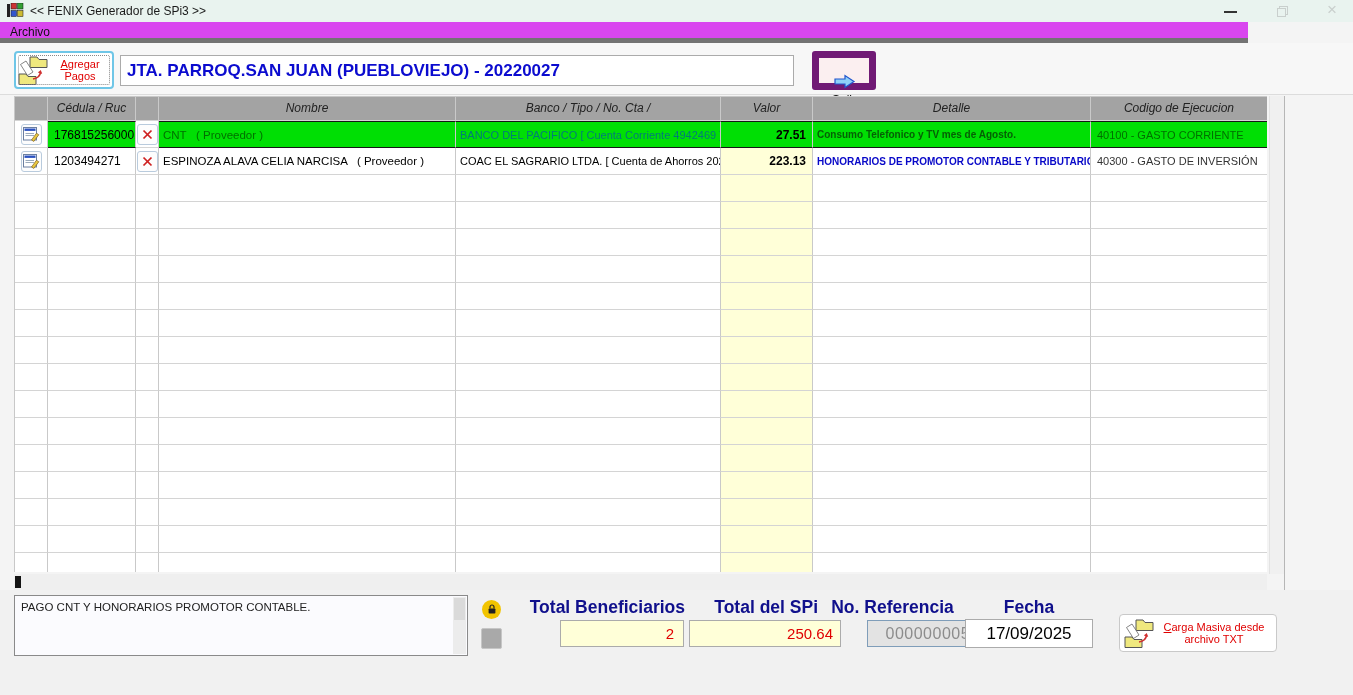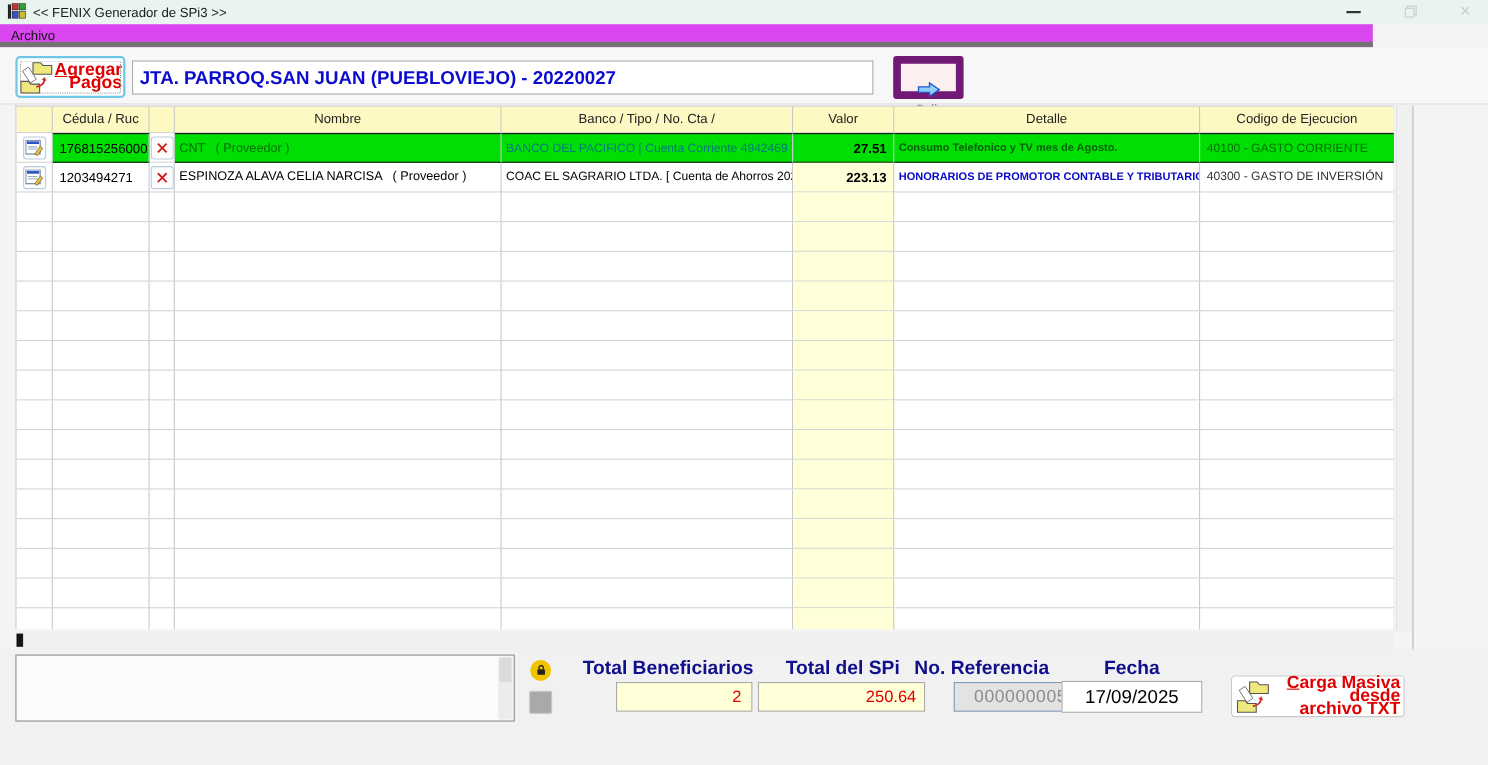--- a/index.html
+++ b/index.html
@@ -17,32 +17,32 @@
 
   
   .menubar { position:absolute; left:0; top:22px; width:1248px; height:21px; background:#d946ef; border-bottom:5px solid #737373; }
   .menu-item { position:absolute; left:10px; top:3px; font-size:12px; color:#111; }
 
   
   .toolbar { position:absolute; left:0; top:43px; width:1353px; height:52px; background:#F7F7F7; border-bottom:1px solid #DCDCDC; }
   .btn-agregar { position:absolute; left:14px; top:8px; width:100px; height:38px; background:#FFFFFF;
       border:2px solid #6FC6E7; border-radius:4px; display:flex; align-items:center; padding:1px; cursor:pointer; }
   .btn-agregar .focus-inner { position:absolute; inset:2px; border:1px dotted #888; border-radius:2px; pointer-events:none; }
-  .btn-label-red { color:#E00000; font-weight:bold; font-size:16px; line-height:12px; text-align:right; flex:1; }
+  .btn-label-red { color:#E00000; font-weight:normal; font-size:11px; line-height:12px; text-align:center; flex:1; }
   .title-field { position:absolute; left:120px; top:12px; width:674px; height:31px; background:#FFFFFF; border:1px solid #ABABAB;
       font-family:"Liberation Sans", sans-serif; font-size:17px; font-weight:bold; color:#0B0BCF; padding:0 6px; }
   .btn-salir { position:absolute; left:812px; top:8px; width:64px; height:39px; background:#FBEFF0; border:7px solid #701a75;
       border-radius:3px; text-align:center; cursor:pointer; padding-top:16px; }
   .btn-salir .lbl { display:block; font-size:12px; color:#111; margin-top:1px; }
 
   
   .grid { position:absolute; left:14px; top:96px; width:1253px; height:476px; background:#FFFFFF; overflow:hidden;
       border-top:1px solid #C8C8C8; border-left:1px solid #C8C8C8; }
   .grid-header, .grid-row { display:flex; width:1253px; }
-  .grid-header { height:24px; background:#fef9c3; }
+  .grid-header { height:24px; background:#a3a3a3;font-style:italic; }
   .grid-header .cell { font-size:12px; color:#222; text-align:center; line-height:23px; overflow:hidden; white-space:nowrap; }
   .grid-row { height:27px; }
   .cell { border-right:1px solid #C9C9C9; border-bottom:1px solid #D4D4D4; height:100%; overflow:hidden; white-space:pre;
       display:flex; align-items:center; }
   .c0 { width:33px; justify-content:center; }
   .c1 { width:88px; padding-left:6px; font-size:12px; color:#000; }
   .c2 { width:23px; justify-content:center; }
   .c3 { width:297px; padding-left:4px; font-size:11.5px; color:#000; }
   .c4 { width:265px; padding-left:4px; font-size:11px; color:#000; }
   .c5 { width:92px; padding-right:6px; font-size:12px; font-weight:bold; justify-content:flex-end; }
@@ -344,20 +344,21 @@
       </div>
   </div>
   <div class="grid-vscroll"></div>
   <div class="grid-frame-line"></div>
   <div class="hscroll">
     <div class="hscroll-thumb"></div>
   </div>
 
   <div class="footer">
     <div class="obs-box">
+      <div class="obs-text">PAGO CNT Y HONORARIOS PROMOTOR CONTABLE.</div>
       <div class="obs-scroll">
         <div class="obs-thumb"></div>
       </div>
     </div>
     <span class="lock-circle">
       <svg width="10" height="11" viewBox="0 0 10 11">
         <path d="M3 4.5 V3 a2 2 0 0 1 4 0 v1.5" fill="none" stroke="#222" stroke-width="1.2"></path>
         <rect x="1.6" y="4.5" width="6.8" height="5" rx="0.8" fill="#222"></rect>
       </svg>
     </span>

